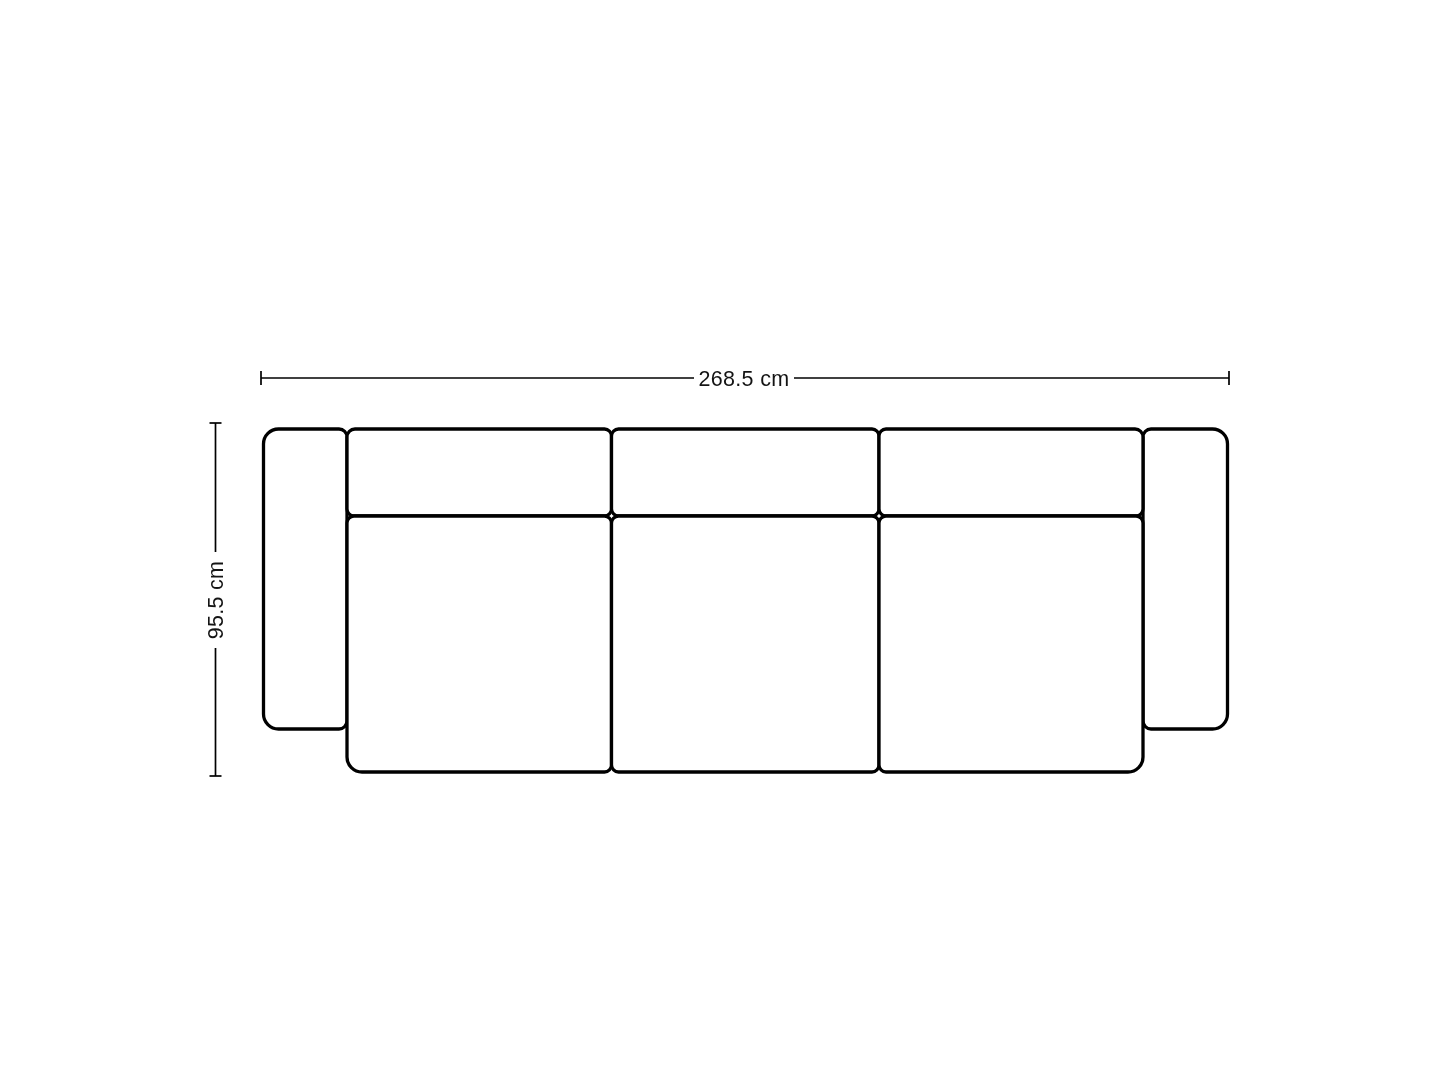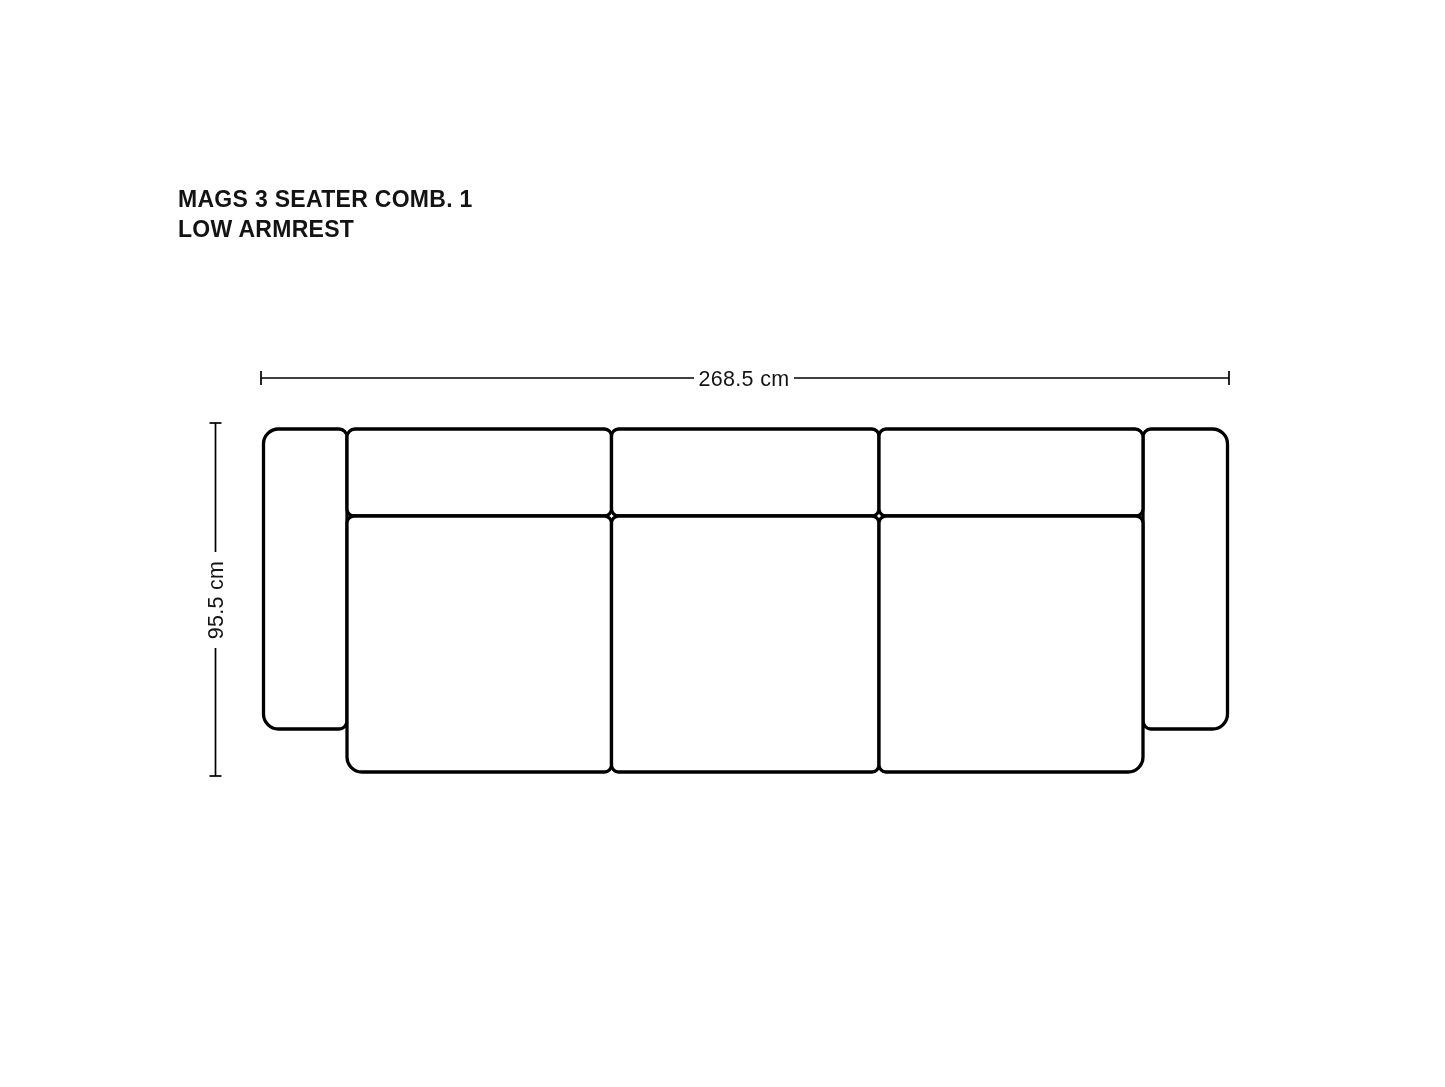--- a/index.html
+++ b/index.html
@@ -29,24 +29,20 @@
   .dim-label{
     font-family:"Liberation Sans", sans-serif;
     font-size:21.5px;fill:#141414;letter-spacing:0.3px;
   }
 </style>
 </head>
 <body>
 
 <div class="canvas">
 
-  <div class="title">
-    <div>MAGS 3 SEATER COMB. 1</div>
-    <div>LOW ARMREST</div>
-  </div>
 
   <svg class="diagram" viewBox="0 0 1445 1087" xmlns="http://www.w3.org/2000/svg">
 
     <g id="sofa-parts">
         <path d="M 278.5 429 H 339 A 8 8 0 0 1 347 437 V 721 A 8 8 0 0 1 339 729 H 278.5 A 15 15 0 0 1 263.5 714 V 444 A 15 15 0 0 1 278.5 429 Z" class="part"></path>
         <path d="M 1151 429 H 1212.5 A 15 15 0 0 1 1227.5 444 V 714 A 15 15 0 0 1 1212.5 729 H 1151 A 8 8 0 0 1 1143 721 V 437 A 8 8 0 0 1 1151 429 Z" class="part"></path>
         <path d="M 355 429 H 604.5 A 7 7 0 0 1 611.5 436 V 509 A 7 7 0 0 1 604.5 516 H 354 A 7 7 0 0 1 347 509 V 437 A 8 8 0 0 1 355 429 Z" class="part"></path>
         <path d="M 618.5 429 H 872 A 7 7 0 0 1 879 436 V 509 A 7 7 0 0 1 872 516 H 618.5 A 7 7 0 0 1 611.5 509 V 436 A 7 7 0 0 1 618.5 429 Z" class="part"></path>
         <path d="M 886 429 H 1135 A 8 8 0 0 1 1143 437 V 509 A 7 7 0 0 1 1136 516 H 886 A 7 7 0 0 1 879 509 V 436 A 7 7 0 0 1 886 429 Z" class="part"></path>
         <path d="M 354 516 H 604.5 A 7 7 0 0 1 611.5 523 V 765 A 7 7 0 0 1 604.5 772 H 362 A 15 15 0 0 1 347 757 V 523 A 7 7 0 0 1 354 516 Z" class="part"></path>

